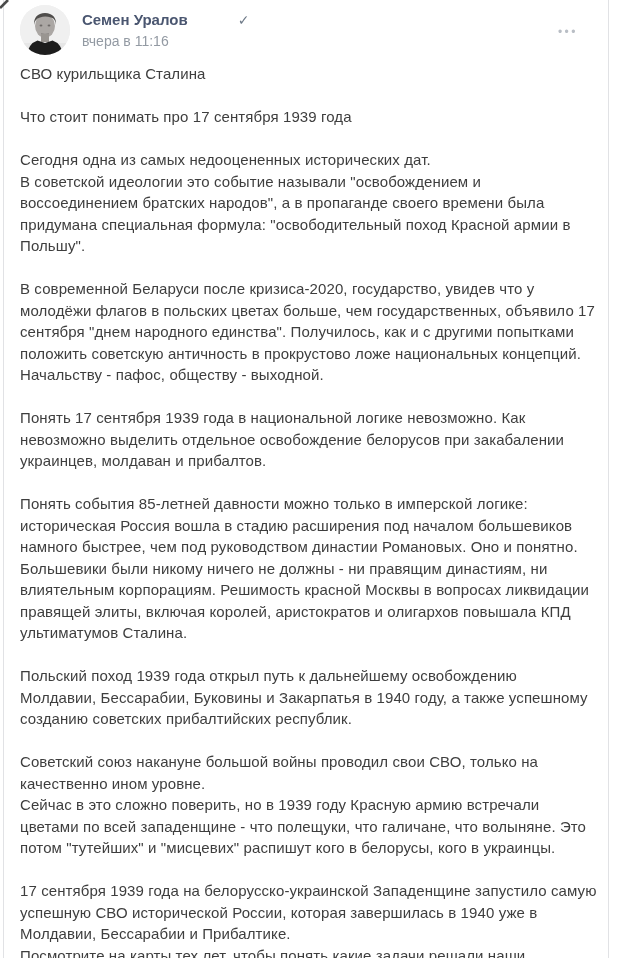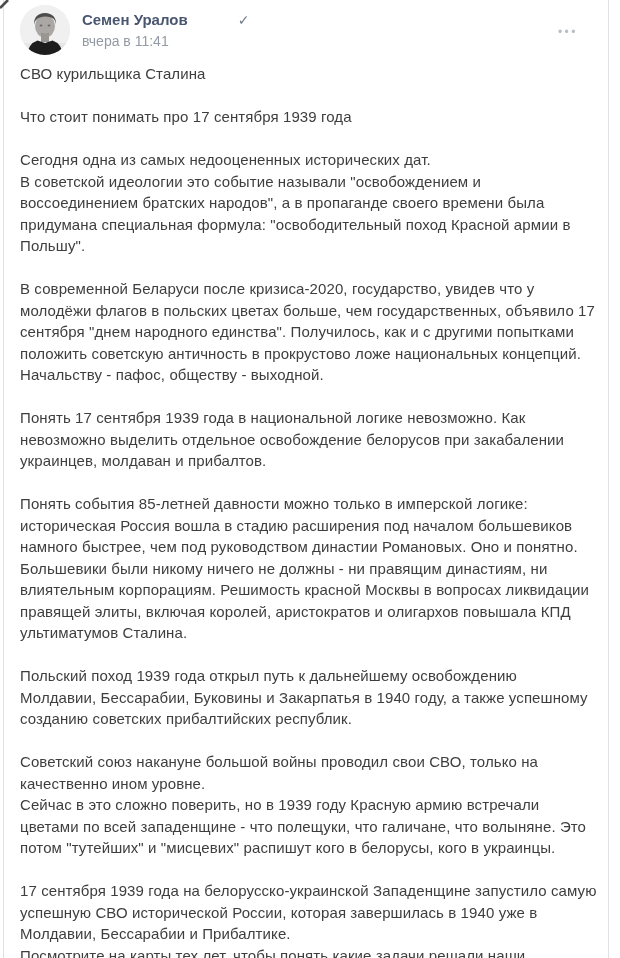--- a/index.html
+++ b/index.html
@@ -112,21 +112,21 @@
           <rect x="21" y="29" width="8" height="8" fill="#999591"></rect>
           <path d="M7 50 Q8.5 38.5 17.5 35.5 L25 38 L32.5 35.5 Q41.5 38.5 43 50 Z" fill="#1d1d1d"></path>
         </svg>
       </div>
 
       <div class="header-info">
         <div class="name-row">
           <a class="author-name">Семен Уралов</a>
           <span class="verified">✓</span>
         </div>
-        <a class="timestamp">вчера в 11:41</a>
+        <a class="timestamp">вчера в 11:16</a>
       </div>
 
       <div class="menu-btn">
         <span class="menu-dots">•••</span>
       </div>
 
     </div>
 
     <div class="post-text">СВО курильщика Сталина
 

